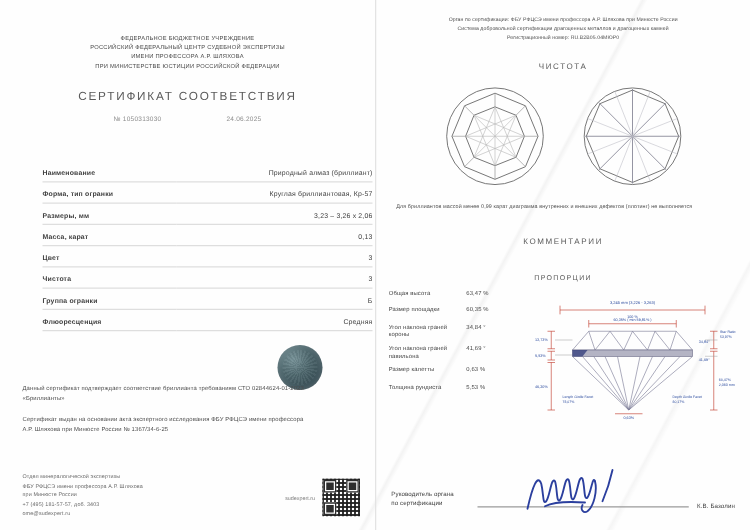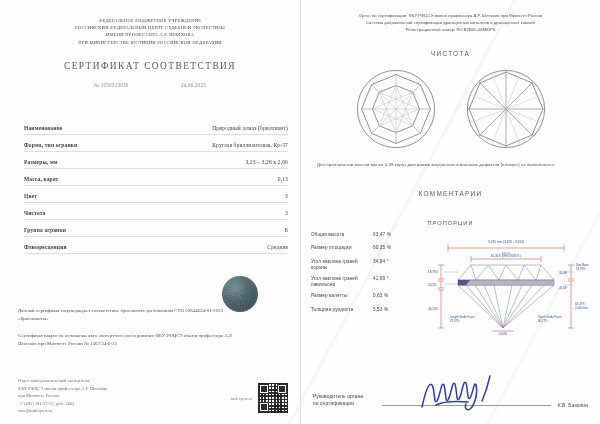--- a/index.html
+++ b/index.html
@@ -31,22 +31,21 @@
     background:
       linear-gradient(118deg, rgba(0,0,0,0) 0%, rgba(0,0,0,0) 62%, rgba(0,0,0,0.045) 62.3%, rgba(0,0,0,0) 62.8%),
       linear-gradient(118deg, rgba(0,0,0,0) 0%, rgba(0,0,0,0) 86%, rgba(0,0,0,0.035) 86.3%, rgba(0,0,0,0) 86.9%);
   }
 
   .col-left {
     width: 300px;
     height: 424px;
     position: relative;
     box-sizing: border-box;
-    padding: 6px;
-    font-family: Liberation Serif, serif;
+    padding: 16px;
   }
   .col-right {
     width: 300px;
     height: 424px;
     position: relative;
     box-sizing: border-box;
     border-left: 1px solid #e3e3e3;
   }
 
   

